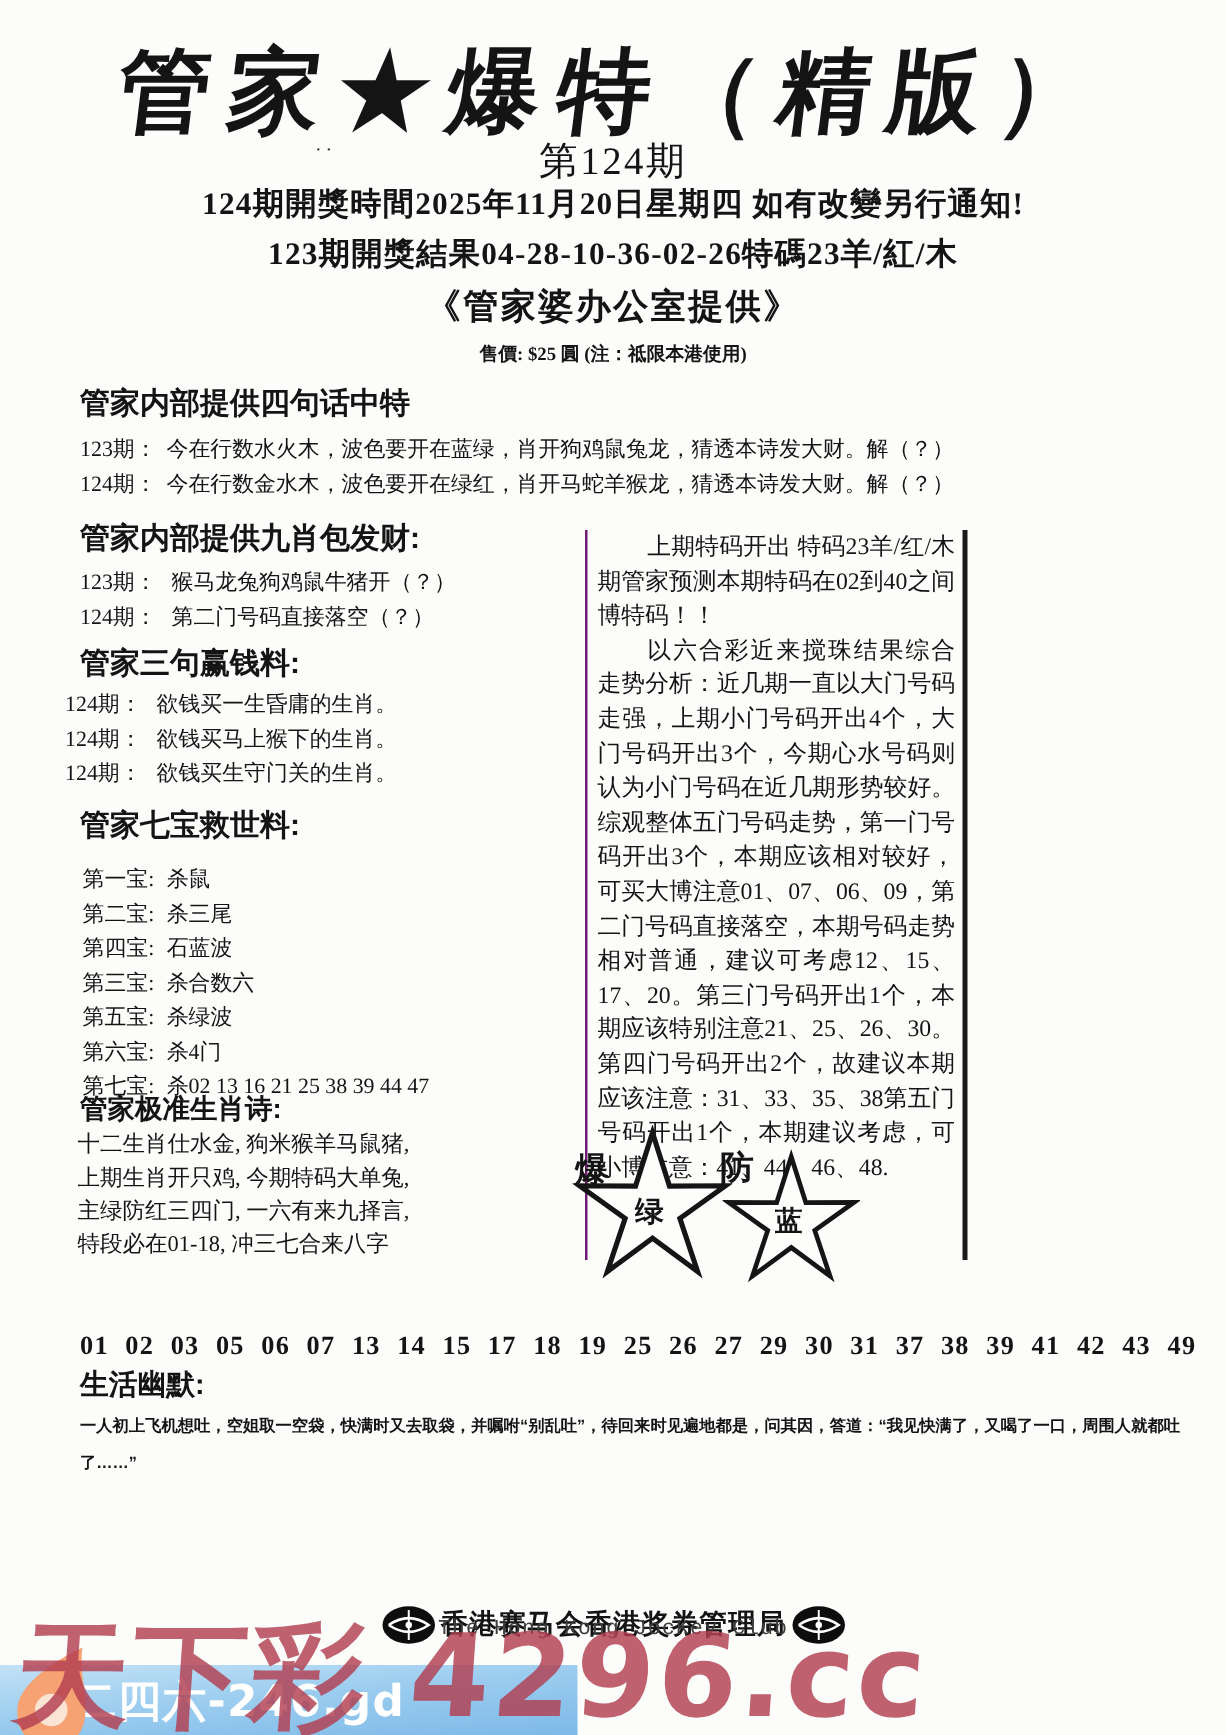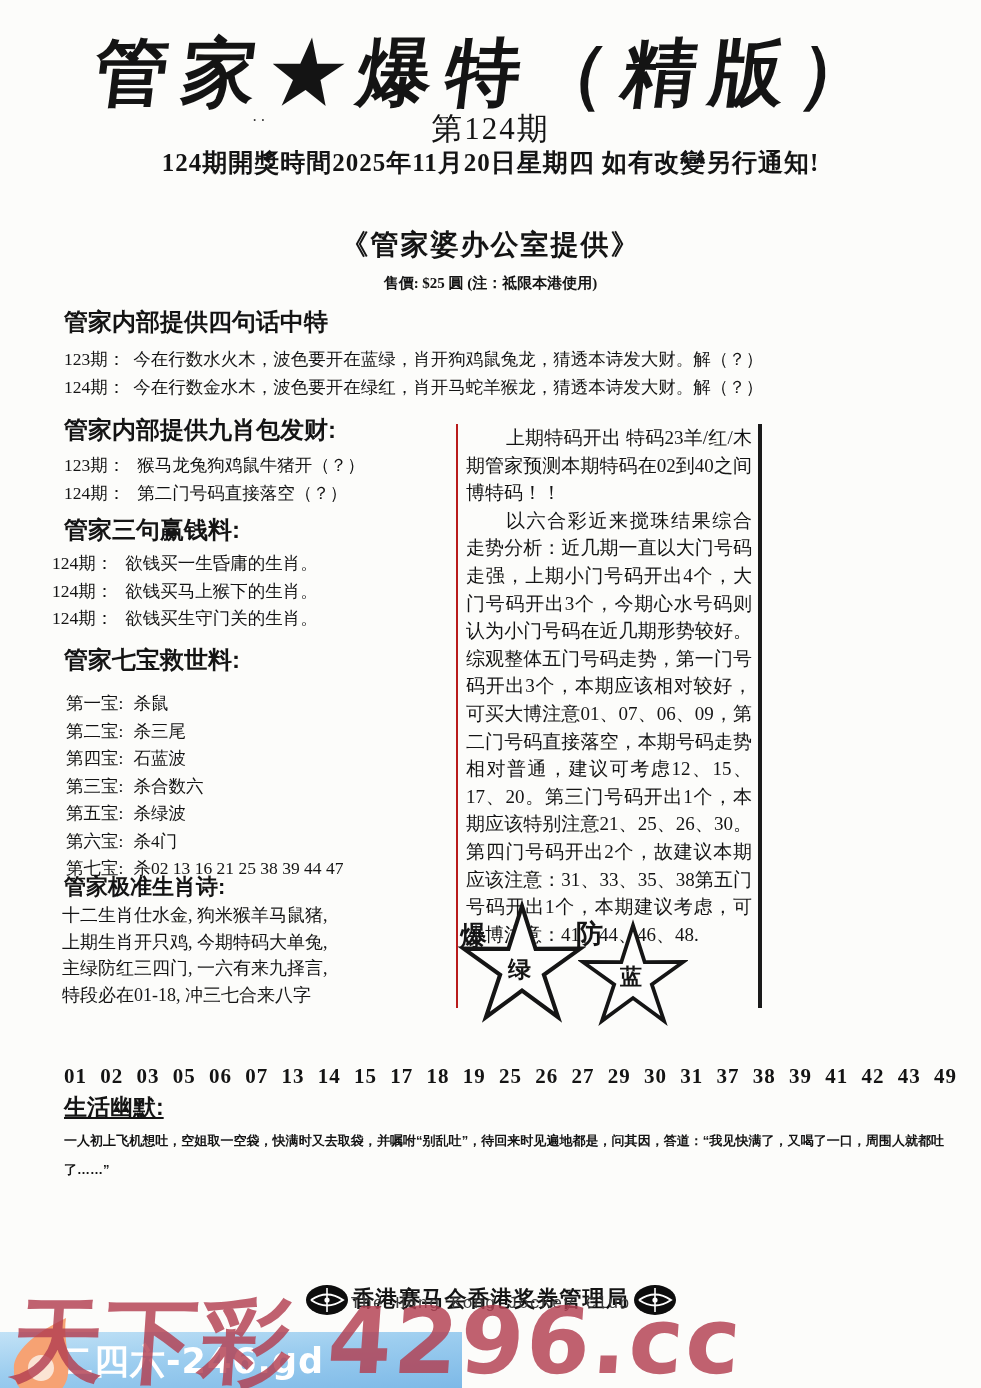--- a/index.html
+++ b/index.html
@@ -26,32 +26,32 @@
   #three-rows{left:52px;top:550px;font-size:18px;line-height:27.5px;}
   #seven-rows{left:66px;top:690px;font-size:19.5px;line-height:27.4px;}
   #seven-rows .lbl{margin-right:10px;}
   #h-four{top:306px;}
   #h-nine{top:414px;}
   #h-three{top:514px;}
   #h-seven{top:644px;}
   #h-poem{top:872px;font-size:22px;}
   #poem-lines{left:62px;top:902px;font-size:18px;line-height:26.5px;white-space:nowrap;}
   
-  #analysis-box{left:456px;top:424px;width:306px;height:584px;box-sizing:border-box;
-                border-left:2px solid #b91c1c;border-right:4px solid #1a1a1a;
+  #analysis-box{left:468px;top:424px;width:306px;height:584px;box-sizing:border-box;
+                border-left:2px solid #701a75;border-right:4px solid #1a1a1a;
                 padding:0 6px 0 8px;}
   #analysis-box p{margin:0;font-size:19px;line-height:27.6px;text-align:justify;text-indent:2.1em;}
   
   #stars-row{left:456px;top:898px;width:310px;height:142px;}
   .star-word{position:absolute;font-size:27px;font-weight:bold;}
   .star-inner{position:absolute;font-size:23px;font-weight:bold;}
   
   #h-range{top:1036px;}
   #range-numbers{left:64px;top:1064px;font-size:21px;font-weight:600;letter-spacing:1px;word-spacing:7px;white-space:nowrap;}
-  #h-humor{top:1092px;font-size:23px;text-decoration:underline;}
+  #h-humor{top:1092px;font-size:23px;}
   #joke{left:64px;top:1126px;width:880px;font-family:"Liberation Sans",sans-serif;
         font-weight:bold;font-size:13px;line-height:29px;text-align:justify;}
   
   #club-row{top:1284px;display:flex;justify-content:center;align-items:flex-start;gap:4px;width:100%;}
   #club-cn{font-family:"Liberation Sans",sans-serif;font-weight:bold;font-size:22px;letter-spacing:1px;}
   #club-en{top:1294px;font-family:"Liberation Mono",monospace;font-size:17px;color:#3c3c3c;letter-spacing:1px;}
   
   #wm-banner{left:0;top:1332px;width:462px;height:56px;
              background:linear-gradient(175deg,#c2e2f6 0%,#9ccdef 45%,#7db9e7 100%);}
   #wm-banner-text{position:absolute;left:58px;top:6px;color:#fff;
@@ -64,20 +64,21 @@
 </style>
 </head>
 <body>
 
 <div id="page">
 
   <div id="main-title" class="abs ctr">管家★爆特（精版）</div>
   <div id="title-dots" class="abs">··</div>
   <div id="issue-no" class="abs ctr">第124期</div>
   <div id="draw-time" class="abs ctr">124期開獎時間2025年11月20日星期四 如有改變另行通知!</div>
+  <div id="last-result" class="abs ctr">123期開獎結果04-28-10-36-02-26特碼23羊/紅/木</div>
   <div id="provider" class="abs ctr">《管家婆办公室提供》</div>
   <div id="price" class="abs ctr">售價: $25 圓 (注：祗限本港使用)</div>
 
   <div id="h-four" class="abs h">管家内部提供四句话中特</div>
   <div id="four-rows" class="abs">
     <div class="row">
       <span class="lbl" style="margin-right:8px">123期：</span><span>今在行数水火木，波色要开在蓝绿，肖开狗鸡鼠兔龙，猜透本诗发大财。解（？）</span>
     </div>
     <div class="row">
       <span class="lbl" style="margin-right:8px">124期：</span><span>今在行数金水木，波色要开在绿红，肖开马蛇羊猴龙，猜透本诗发大财。解（？）</span>

